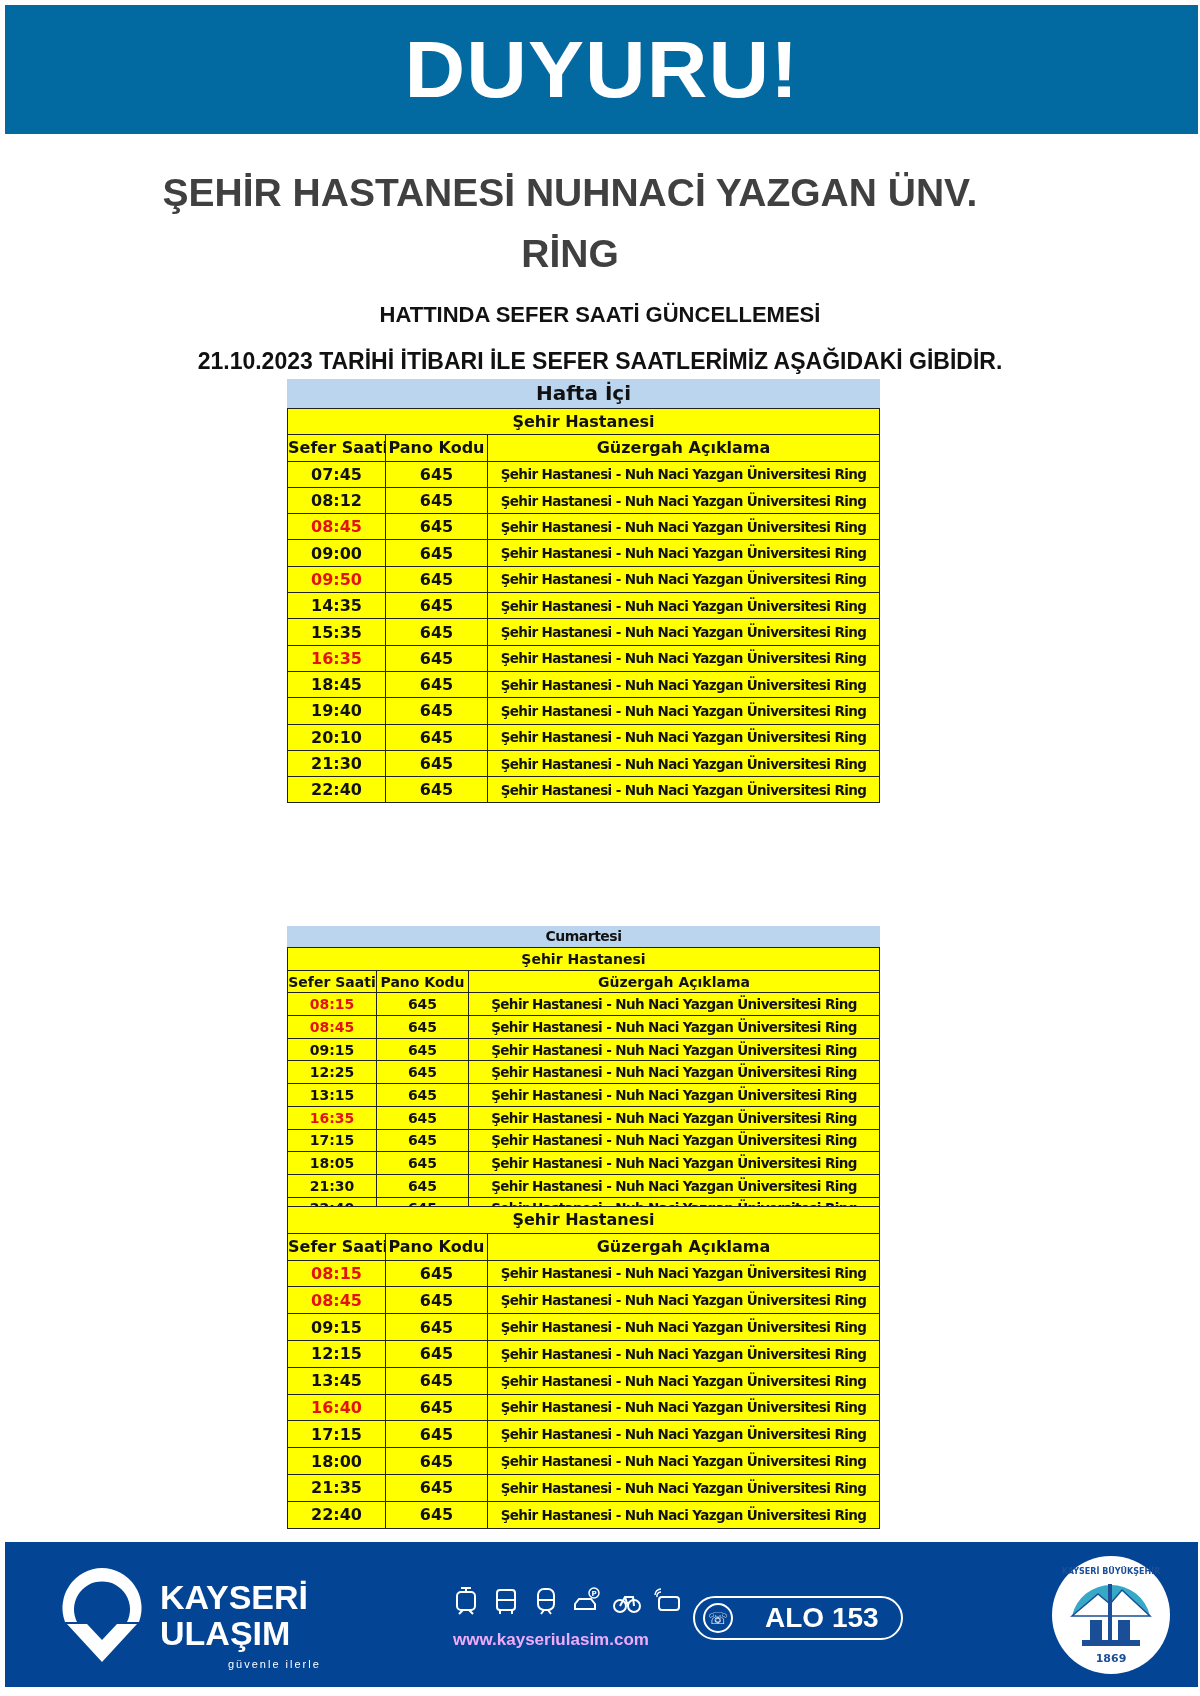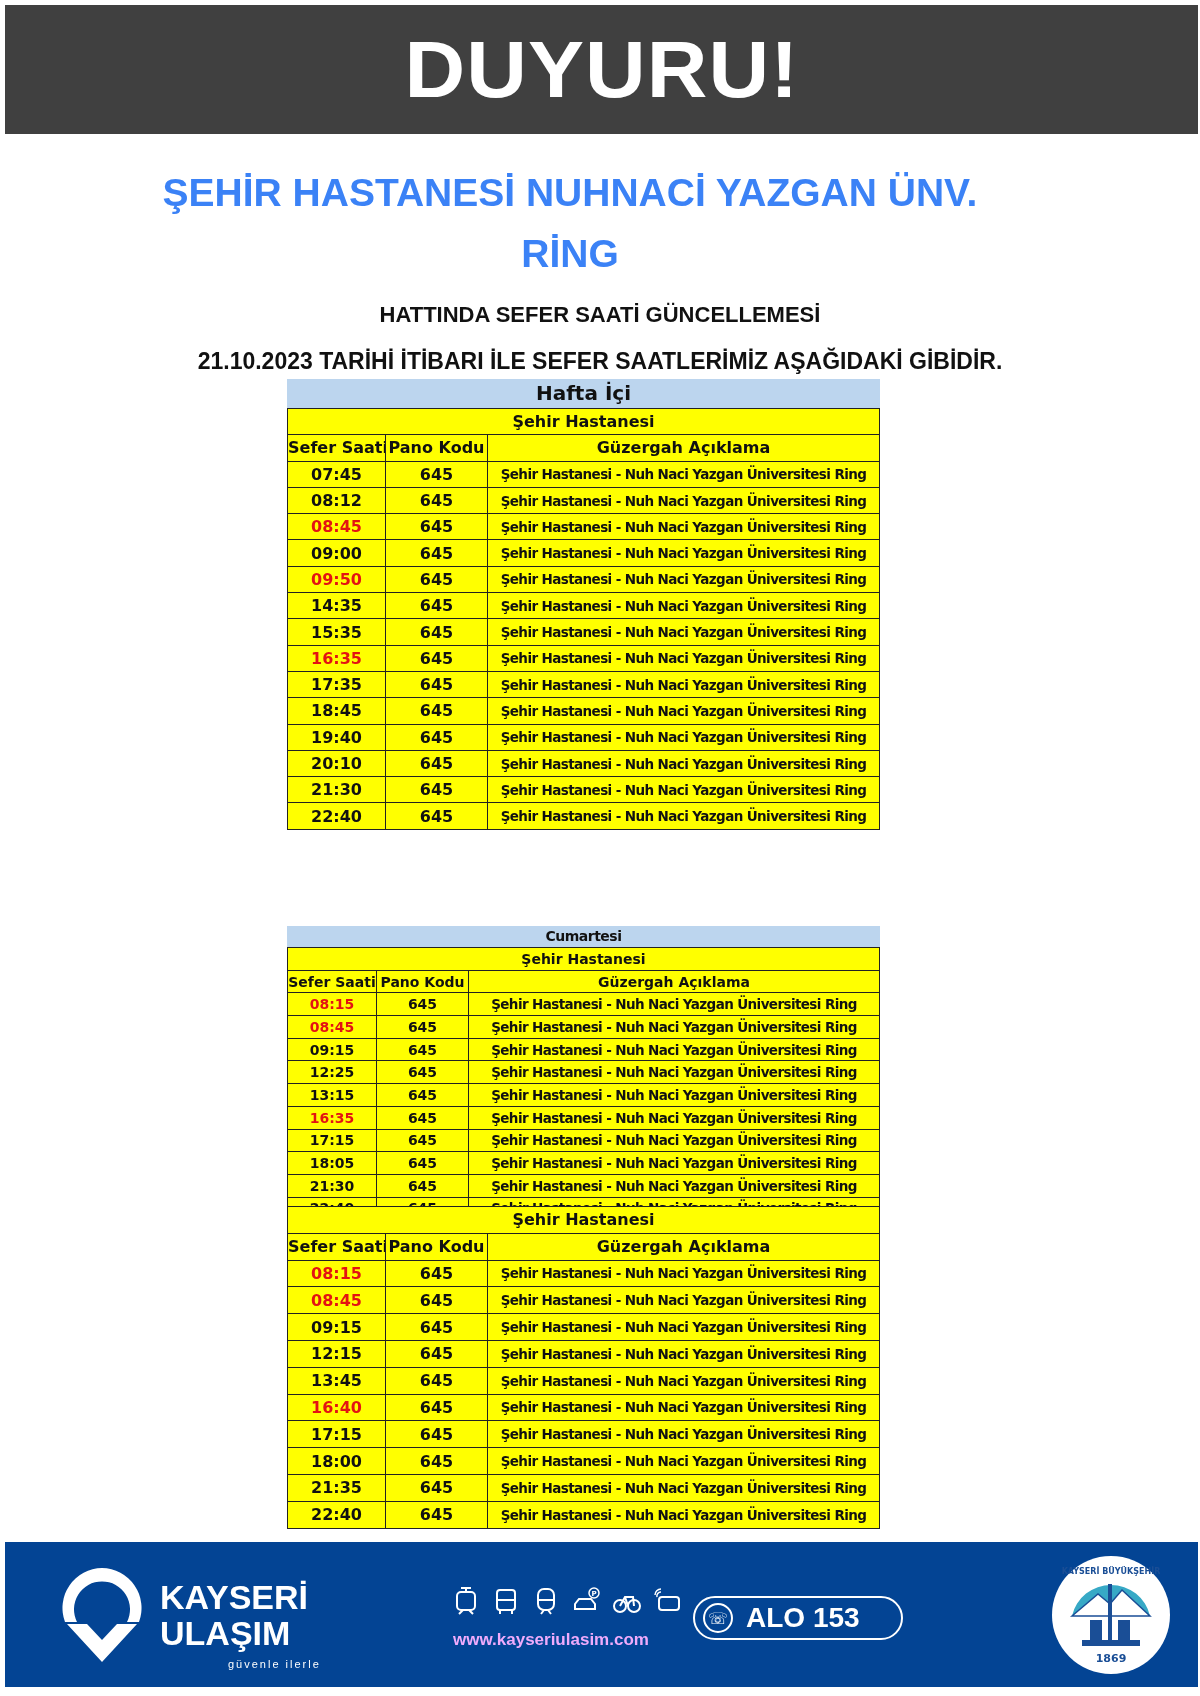--- a/index.html
+++ b/index.html
@@ -1,19 +1,19 @@
 <!DOCTYPE html>
 <html><head>
 <meta charset="utf-8">
 <style>
   html,body{margin:0;padding:0;background:#fff;}
   body{width:1200px;height:1696px;position:relative;overflow:hidden;font-family:"Liberation Sans",sans-serif;}
-  .banner{position:absolute;left:5px;top:5px;width:1193px;height:129px;background:#404040;display:flex;align-items:center;justify-content:center;}
+  .banner{position:absolute;left:5px;top:5px;width:1193px;height:129px;background:#0369a1;display:flex;align-items:center;justify-content:center;}
   .banner h1{margin:0;color:#fff;font-family:"Liberation Sans",sans-serif;font-weight:bold;font-size:80px;letter-spacing:1px;transform:scaleX(1.05);}
-  .title{position:absolute;left:0;width:1140px;text-align:center;color:#3b82f6;font-weight:bold;font-size:39px;}
+  .title{position:absolute;left:0;width:1140px;text-align:center;color:#404040;font-weight:bold;font-size:39px;}
   .t1{top:171px;}
   .t2{top:232px;}
   .sub{position:absolute;left:0;width:1200px;text-align:center;color:#111;font-weight:bold;}
   .s1{top:302px;font-size:22px;}
   .s2{top:348px;font-size:23px;}
   .sched{position:absolute;left:287px;width:593px;}
   .day{background:#bcd5ee;text-align:center;font-family:"DejaVu Sans",sans-serif;font-weight:bold;color:#111;}
   table{border-collapse:collapse;width:100%;table-layout:fixed;background:#ffff00;}
   td,th{border:1.5px solid #222;text-align:center;padding:0;color:#111;font-family:"DejaVu Sans",sans-serif;font-weight:bold;white-space:nowrap;overflow:hidden;}
   .red{color:#e31313;}
@@ -34,21 +34,21 @@
   #sun .desc{font-size:13.5px;}
   .footer{position:absolute;left:5px;top:1542px;width:1193px;height:145px;background:#034494;}
   .logo-pin{position:absolute;left:52px;top:22px;}
   .brand{position:absolute;left:155px;top:37px;color:#fff;font-weight:bold;font-size:34px;line-height:36px;font-family:"Liberation Sans",sans-serif;}
   .slogan{position:absolute;left:223px;top:116px;color:#fff;font-size:11px;letter-spacing:2px;}
   .icons{position:absolute;left:448px;top:45px;display:flex;gap:12px;color:#fff;font-size:24px;}
   .icons span{display:inline-block;width:28px;height:28px;}
   .url{position:absolute;left:448px;top:88px;color:#f0abfc;font-weight:bold;font-size:17px;}
   .alo{position:absolute;left:688px;top:54px;width:206px;height:40px;border:2px solid #fff;border-radius:22px;color:#fff;display:flex;align-items:center;}
   .alo .phone{width:30px;height:30px;border:2.5px solid #fff;border-radius:50%;margin-left:8px;display:flex;align-items:center;justify-content:center;font-size:16px;box-sizing:border-box;}
-  .alo .txt{font-weight:bold;font-size:28px;margin-left:13px;}
+  .alo .txt{font-weight:bold;font-size:28px;margin-left:32px;}
   .seal{position:absolute;left:1045px;top:12px;width:122px;height:122px;}
 </style>
 </head>
 <body>
 
 <div class="banner">
   <h1>DUYURU!</h1>
 </div>
 
 <div class="title t1">ŞEHİR HASTANESİ NUHNACİ YAZGAN ÜNV.</div>
@@ -105,25 +105,20 @@
           <td>645</td>
           <td class="desc">Şehir Hastanesi - Nuh Naci Yazgan Üniversitesi Ring</td>
         </tr>
         <tr>
           <td>15:35</td>
           <td>645</td>
           <td class="desc">Şehir Hastanesi - Nuh Naci Yazgan Üniversitesi Ring</td>
         </tr>
         <tr>
           <td class="red">16:35</td>
-          <td>645</td>
-          <td class="desc">Şehir Hastanesi - Nuh Naci Yazgan Üniversitesi Ring</td>
-        </tr>
-        <tr>
-          <td>17:35</td>
           <td>645</td>
           <td class="desc">Şehir Hastanesi - Nuh Naci Yazgan Üniversitesi Ring</td>
         </tr>
         <tr>
           <td>18:45</td>
           <td>645</td>
           <td class="desc">Şehir Hastanesi - Nuh Naci Yazgan Üniversitesi Ring</td>
         </tr>
         <tr>
           <td>19:40</td>

